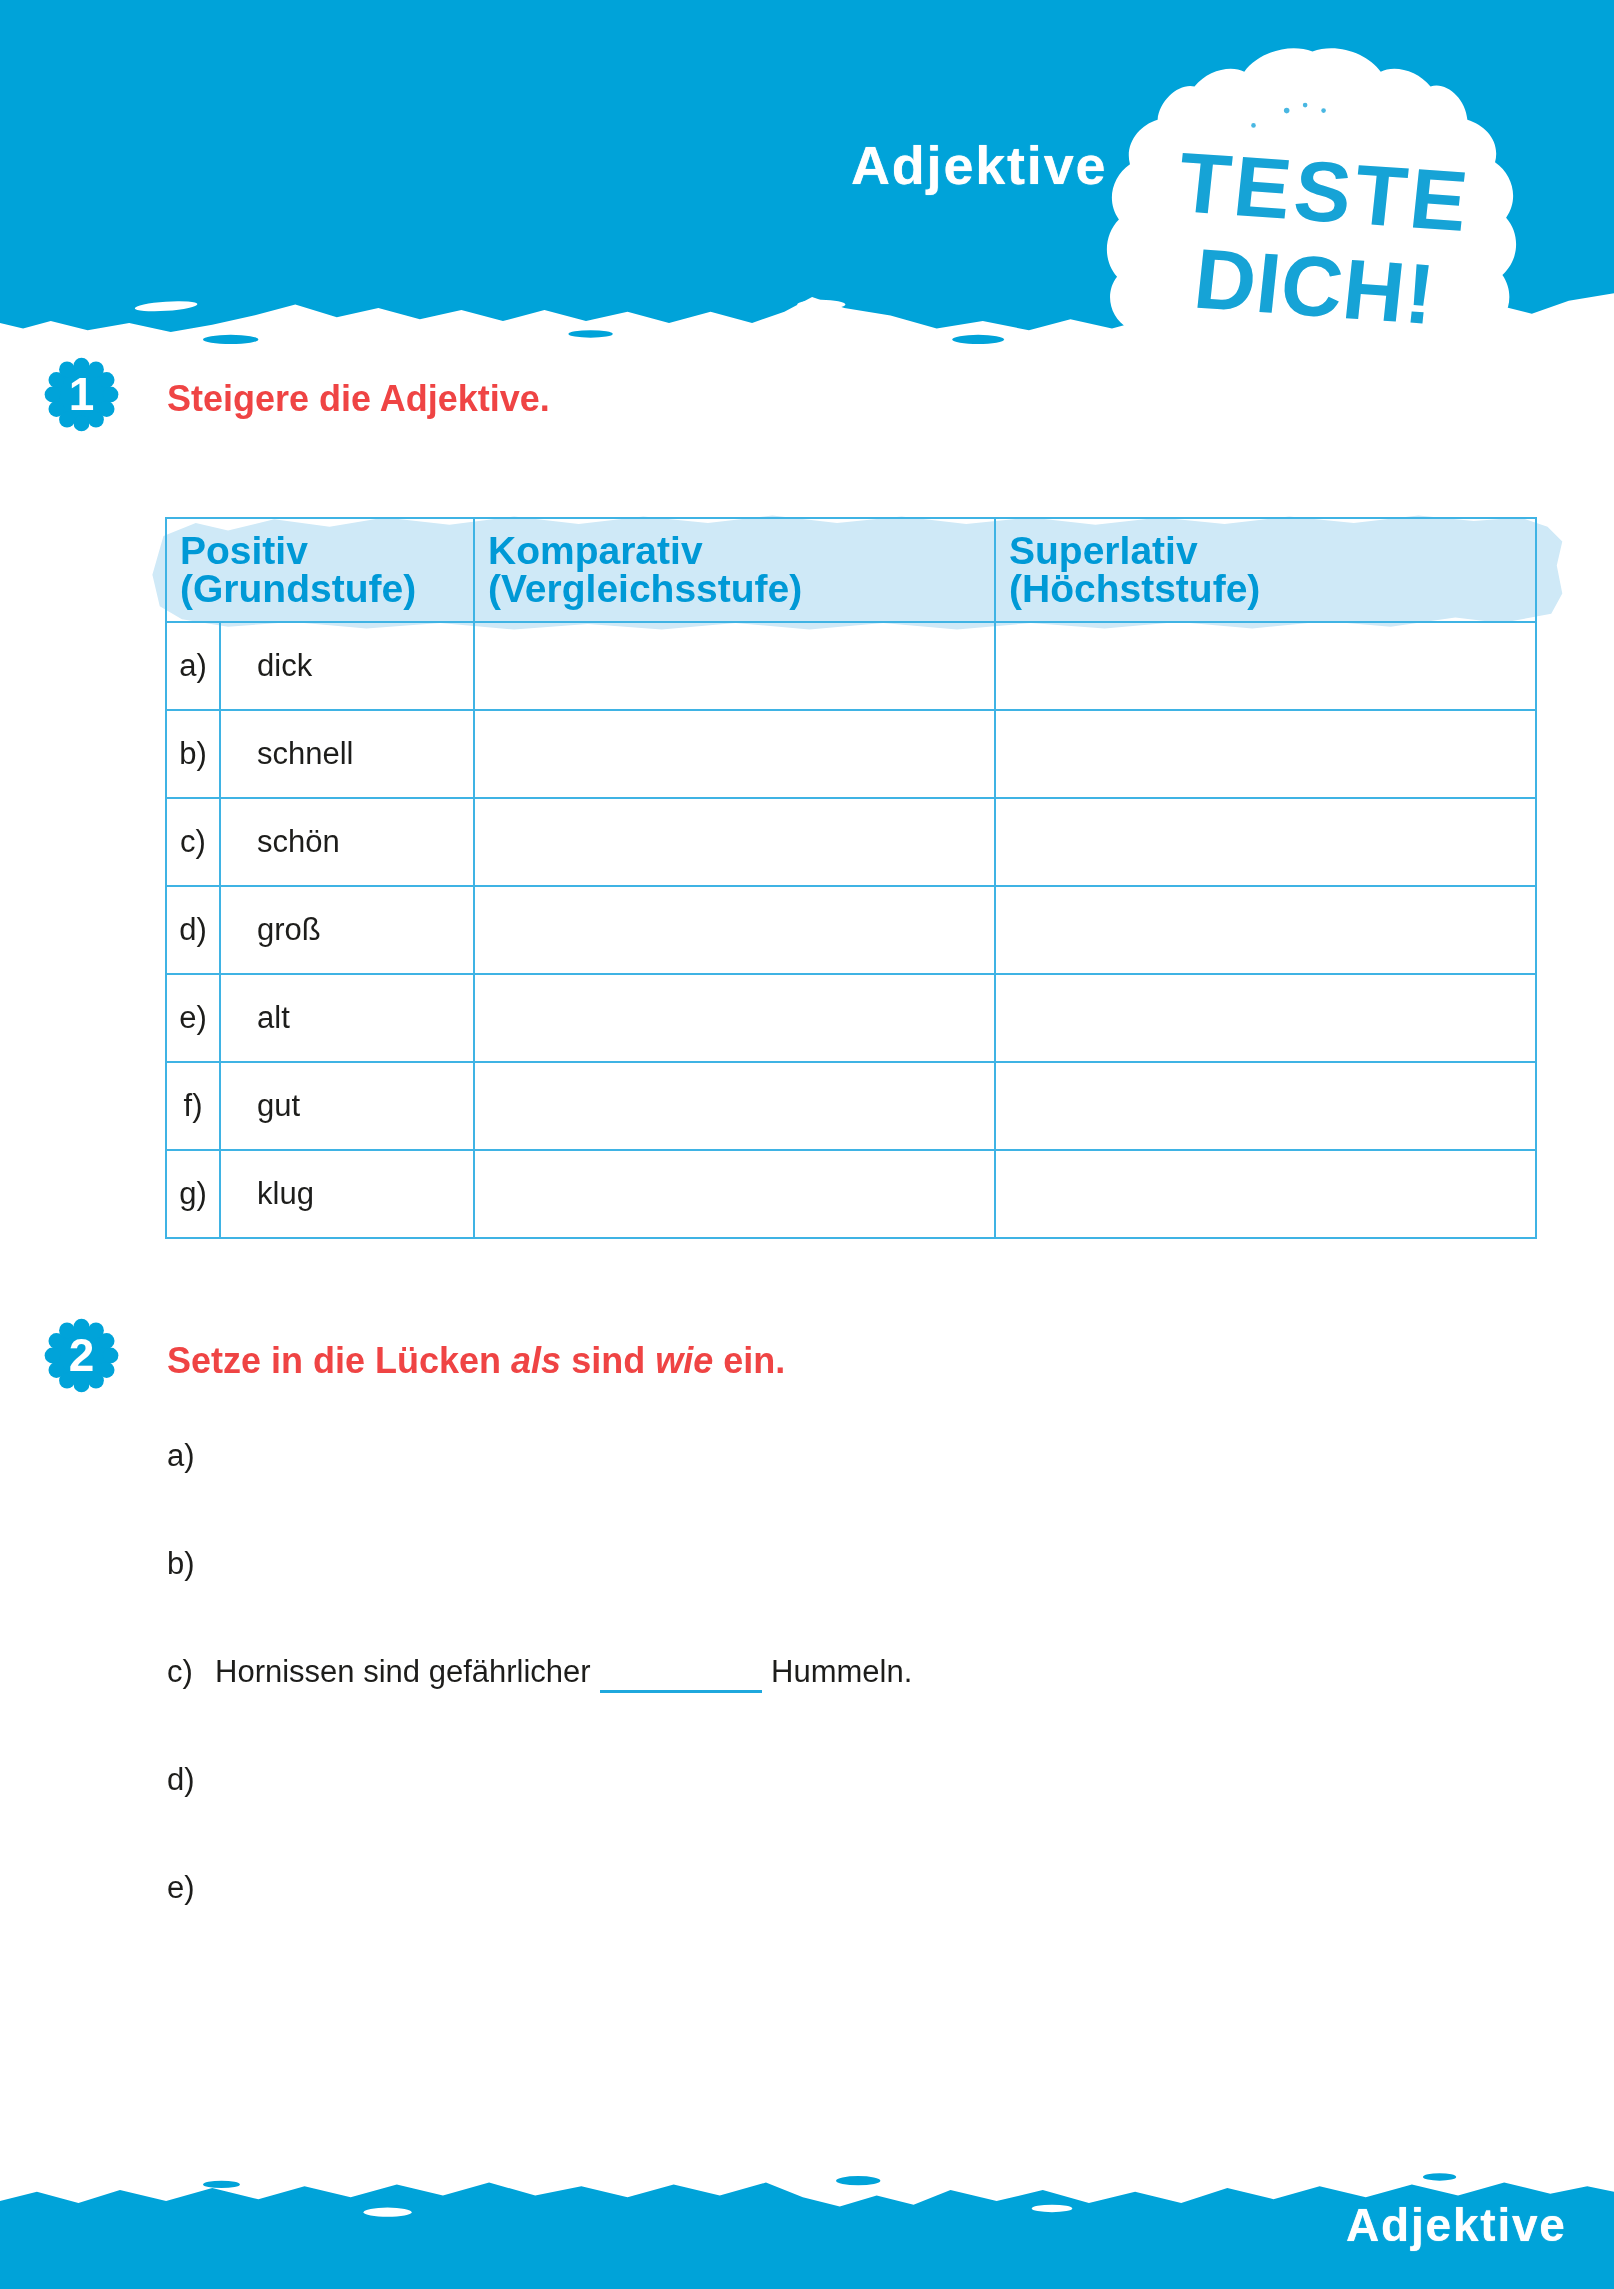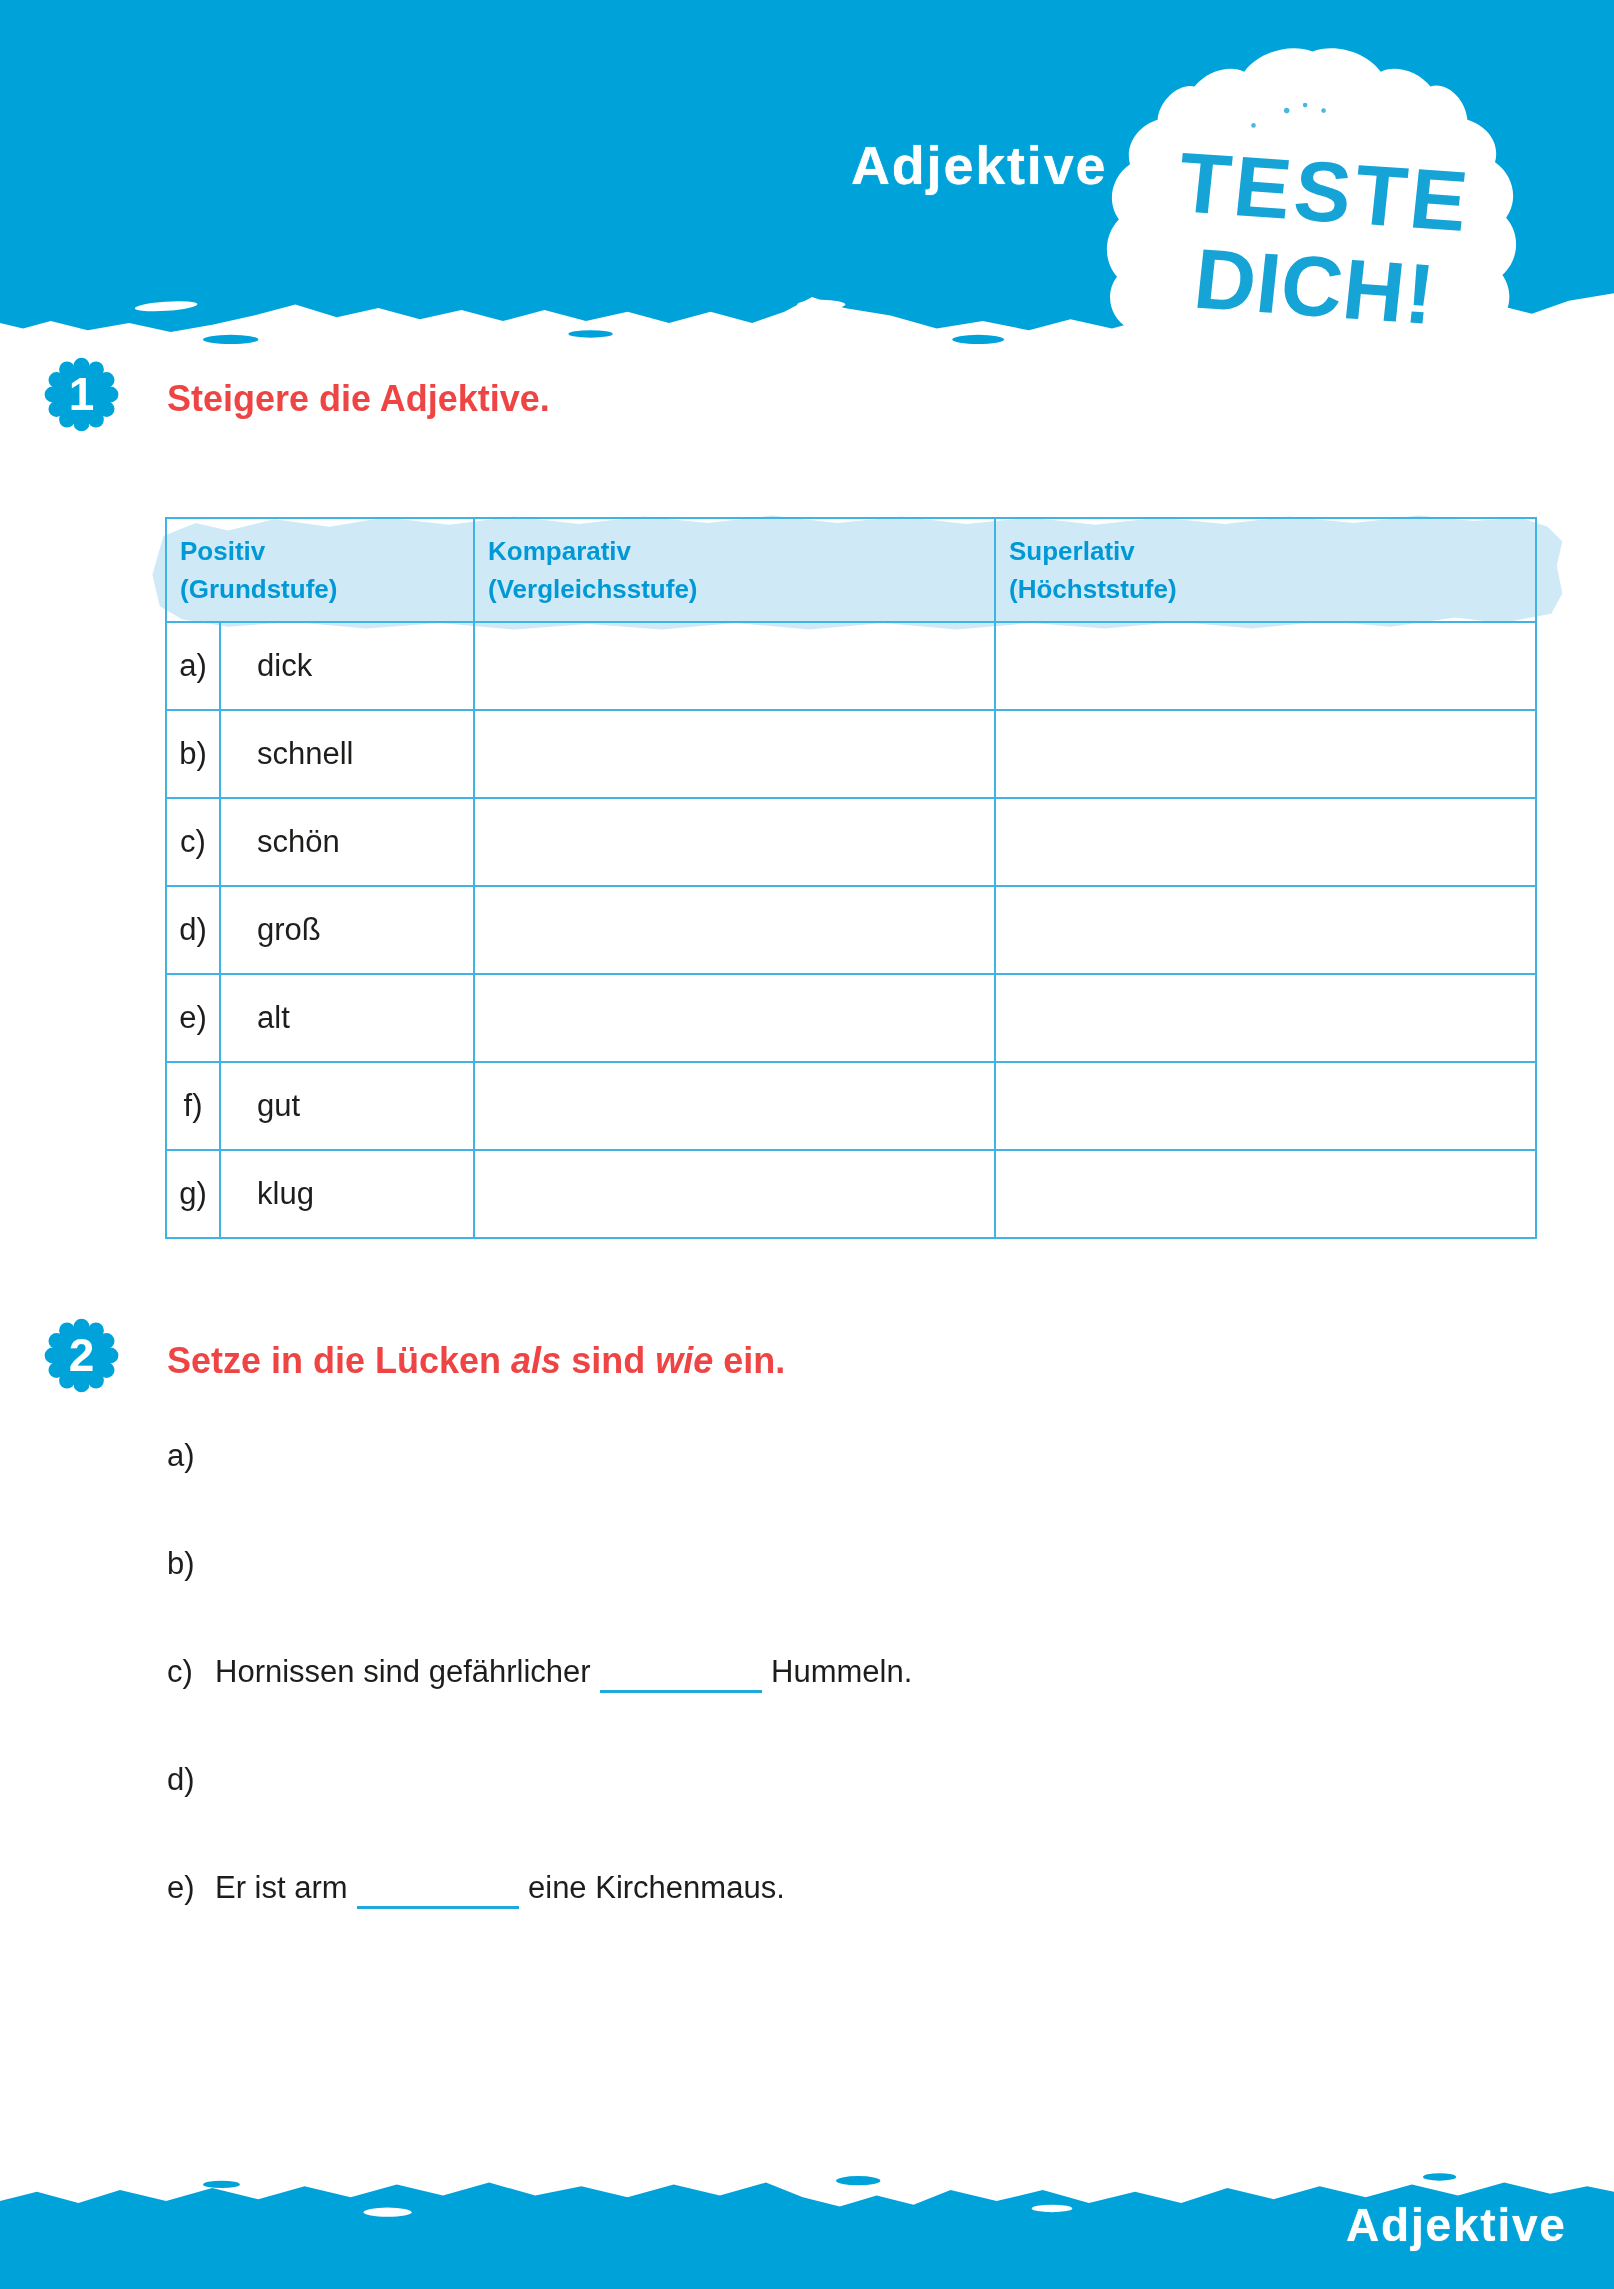--- a/index.html
+++ b/index.html
@@ -43,21 +43,21 @@
 
   
   .table-wrap{left:165px;top:517px;width:1371px;}
   .paint{position:absolute;left:-20px;top:-7.4px;width:1421px;height:126px;z-index:0;}
   table.ex1{
     border-collapse:collapse;table-layout:fixed;width:1371px;
     position:relative;z-index:1;background:transparent;
   }
   table.ex1 th, table.ex1 td{border:2.8px solid #3fb3e4;}
   table.ex1 thead th{
-    height:102px;font-size:26px;line-height:38px;color:#0099d6;font-weight:bold;
+    height:102px;font-size:39px;line-height:38px;color:#0099d6;font-weight:bold;
     text-align:left;vertical-align:middle;padding:0 0 0 13px;
   }
   table.ex1 tbody td{height:84px;font-size:31px;color:#1d1d1b;vertical-align:middle;}
   table.ex1 td.letter{text-align:center;}
   table.ex1 td.word{padding-left:36px;}
 
   
   .sentences{left:167px;top:1436px;width:1311px;}
   .sentence{height:108px;font-size:31px;color:#1d1d1b;line-height:39px;display:flex;}
   .s-letter{width:48px;flex:none;}
@@ -247,21 +247,20 @@
   </div>
   <div class="sentence">
     <span class="s-letter">c)</span>
     <span class="s-text"><span>Hornissen sind gefährlicher</span><span class="blank"></span><span>Hummeln.</span></span>
   </div>
   <div class="sentence">
     <span class="s-letter">d)</span>
   </div>
   <div class="sentence">
     <span class="s-letter">e)</span>
-    <span class="s-text"><span>Er ist arm</span><span class="blank"></span><span>eine Kirchenmaus.</span></span>
   </div>
 </div>
 
 <svg class="abs footer-svg" viewBox="0 0 1749 136" preserveAspectRatio="none" aria-hidden="true">
   <path fill="#00a3d9" d="M0,136 V40 L40,30 L85,42 L130,28 L180,40 L230,26 L280,38
     L330,24 L380,36 L430,22 L480,34 L530,20 L580,34 L630,24 L680,36 L730,22 L780,34
     L830,20 L870,36 L910,46 L950,34 L990,44 L1030,28 L1080,40 L1130,28 L1180,42
     L1230,30 L1280,42 L1330,26 L1380,38 L1430,24 L1480,36 L1530,22 L1580,34 L1630,20
     L1680,32 L1720,24 L1749,30 V136 Z"></path>
   <ellipse cx="420" cy="52" rx="26" ry="5" fill="#ffffff"></ellipse>

